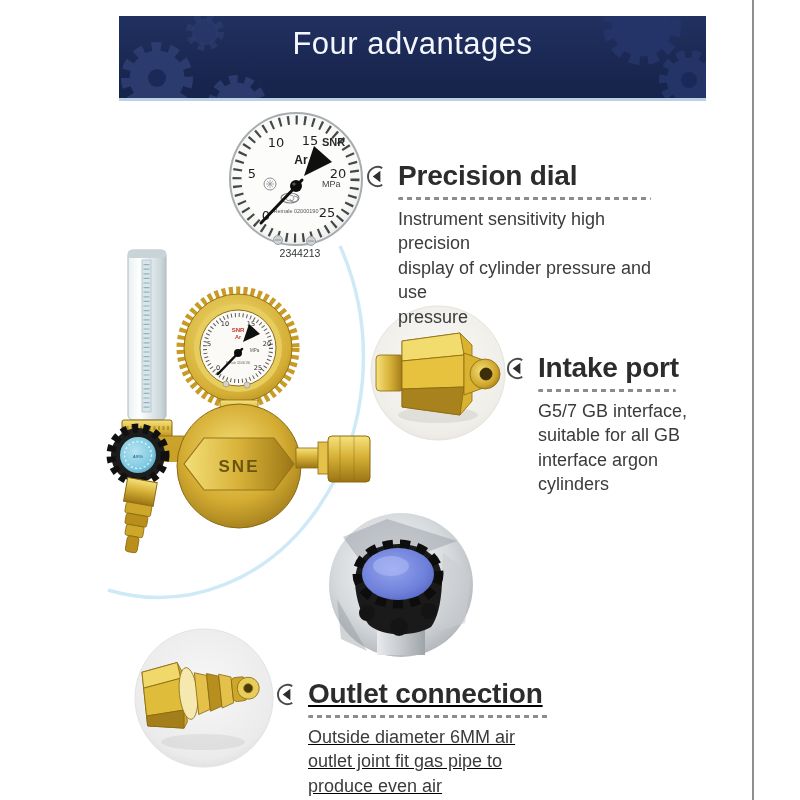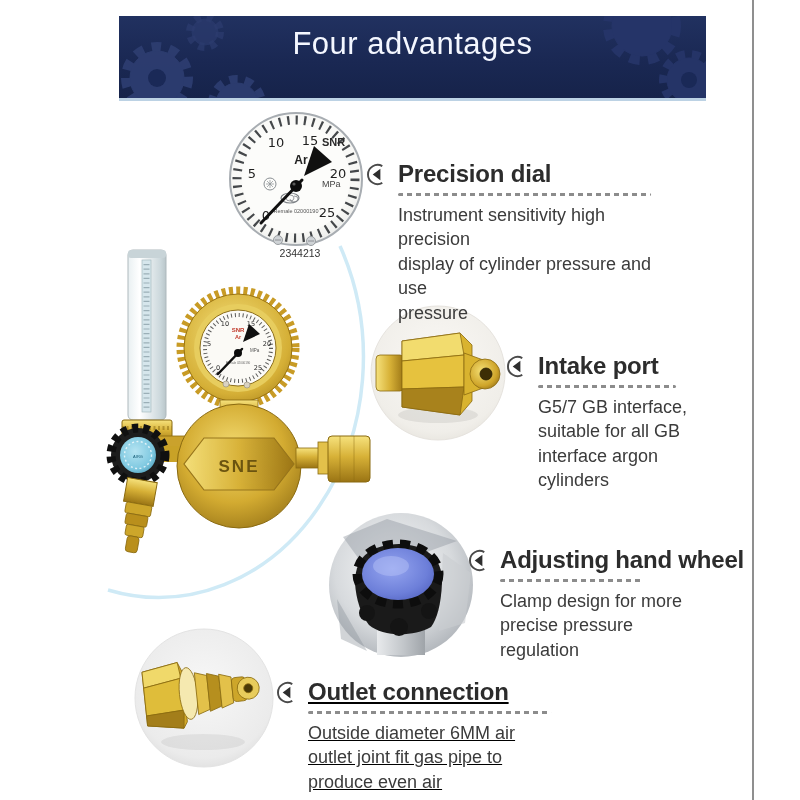--- a/index.html
+++ b/index.html
@@ -12,21 +12,21 @@
           background:linear-gradient(180deg,#213160 0%,#1a2853 55%,#16234a 100%);
           border-bottom:3px solid #bcd2e4;overflow:hidden;margin-left:12px;}
   .banner svg{position:absolute;inset:0;}
   .banner-title{position:absolute;width:100%;top:10px;text-align:center;color:#f4f7ff;
           font-size:31px;font-weight:500;letter-spacing:.5px;}
 
   
   .feature{position:absolute;}
   .feature-head{display:flex;align-items:center;gap:9px;}
   .arrow-badge{width:23px;height:23px;flex:0 0 auto;}
-  .feature-title{margin:0;font-size:24px;font-weight:600;color:#2c2c2c;letter-spacing:-.2px;white-space:nowrap;}
+  .feature-title{margin:0;font-size:28px;font-weight:600;color:#2c2c2c;letter-spacing:-.2px;white-space:nowrap;}
   .dash{height:3px;margin:5px 0 7px 32px;border-radius:2px;
         background:repeating-linear-gradient(90deg,#8c8c8c 0 5px,transparent 5px 9px);}
   .feature-desc{margin:0 0 0 32px;font-size:18px;line-height:1.36;color:#3b3b3b;white-space:pre-line;}
 
   #f1{left:366px;top:160px;width:300px;} #f1 .dash{width:253px;}
   #f2{left:506px;top:352px;width:210px;} #f2 .dash{width:138px;}
   #f3{left:468px;top:546px;width:285px;} #f3 .dash{width:143px;}
   #f4{left:276px;top:678px;width:295px;text-decoration:underline;} #f4 .dash{width:243px;}
 
   
@@ -329,35 +329,20 @@
       </span>
       <h2 class="feature-title">Intake port</h2>
     </div>
     <div class="dash"></div>
     <p class="feature-desc">G5/7 GB interface,
 suitable for all GB
 interface argon
 cylinders</p>
   </div>
 
-  <div class="feature" id="f3">
-    <div class="feature-head">
-      <span class="arrow-badge">
-        <svg viewBox="0 0 24 24">
-            <path d="M17 3.3 A10 10 0 1 0 17 20.7" fill="none" stroke="#4a4a4a" stroke-width="2"></path>
-            <path d="M15 6 L7 12 L15 18 Z" fill="#2e2e2e"></path>
-          </svg>
-      </span>
-      <h2 class="feature-title">Adjusting hand wheel</h2>
-    </div>
-    <div class="dash"></div>
-    <p class="feature-desc">Clamp design for more
-precise pressure
-regulation</p>
-  </div>
 
   <div class="feature" id="f4">
     <div class="feature-head">
       <span class="arrow-badge">
         <svg viewBox="0 0 24 24">
             <path d="M17 3.3 A10 10 0 1 0 17 20.7" fill="none" stroke="#4a4a4a" stroke-width="2"></path>
             <path d="M15 6 L7 12 L15 18 Z" fill="#2e2e2e"></path>
           </svg>
       </span>
       <h2 class="feature-title">Outlet connection</h2>

